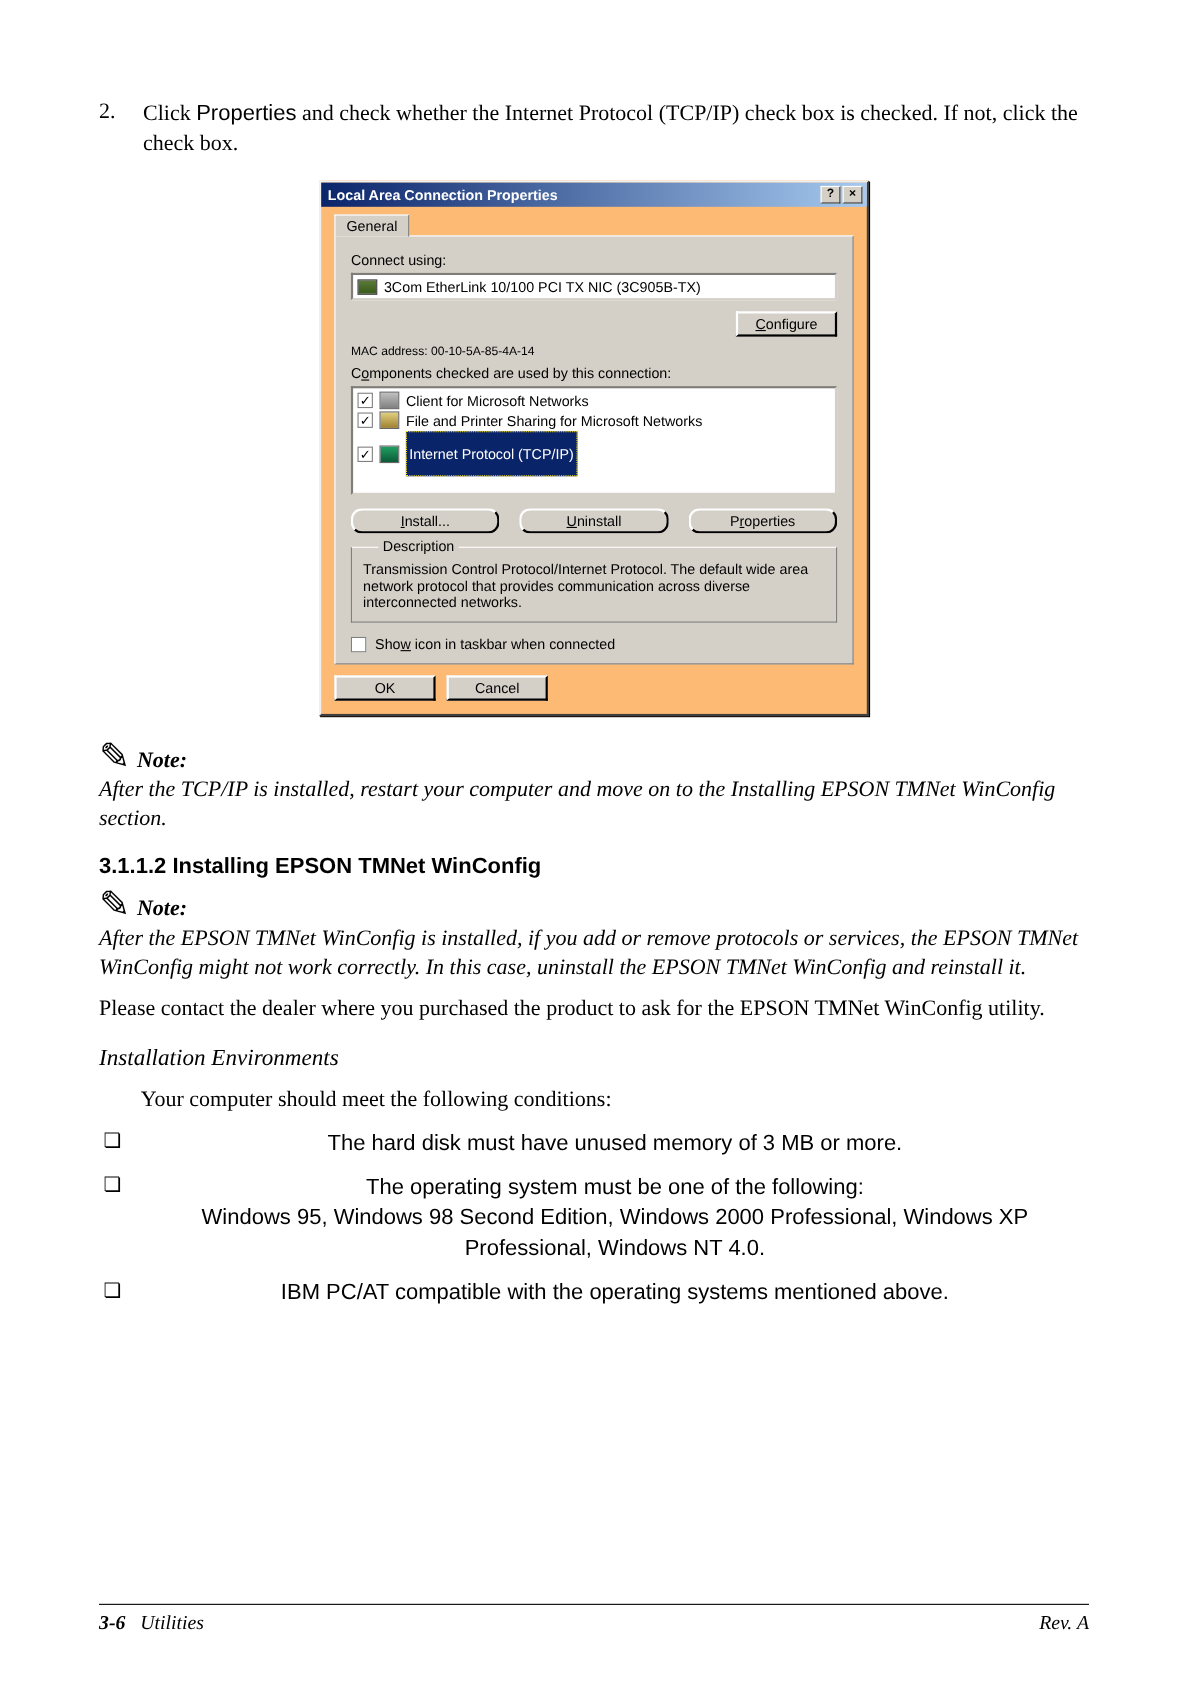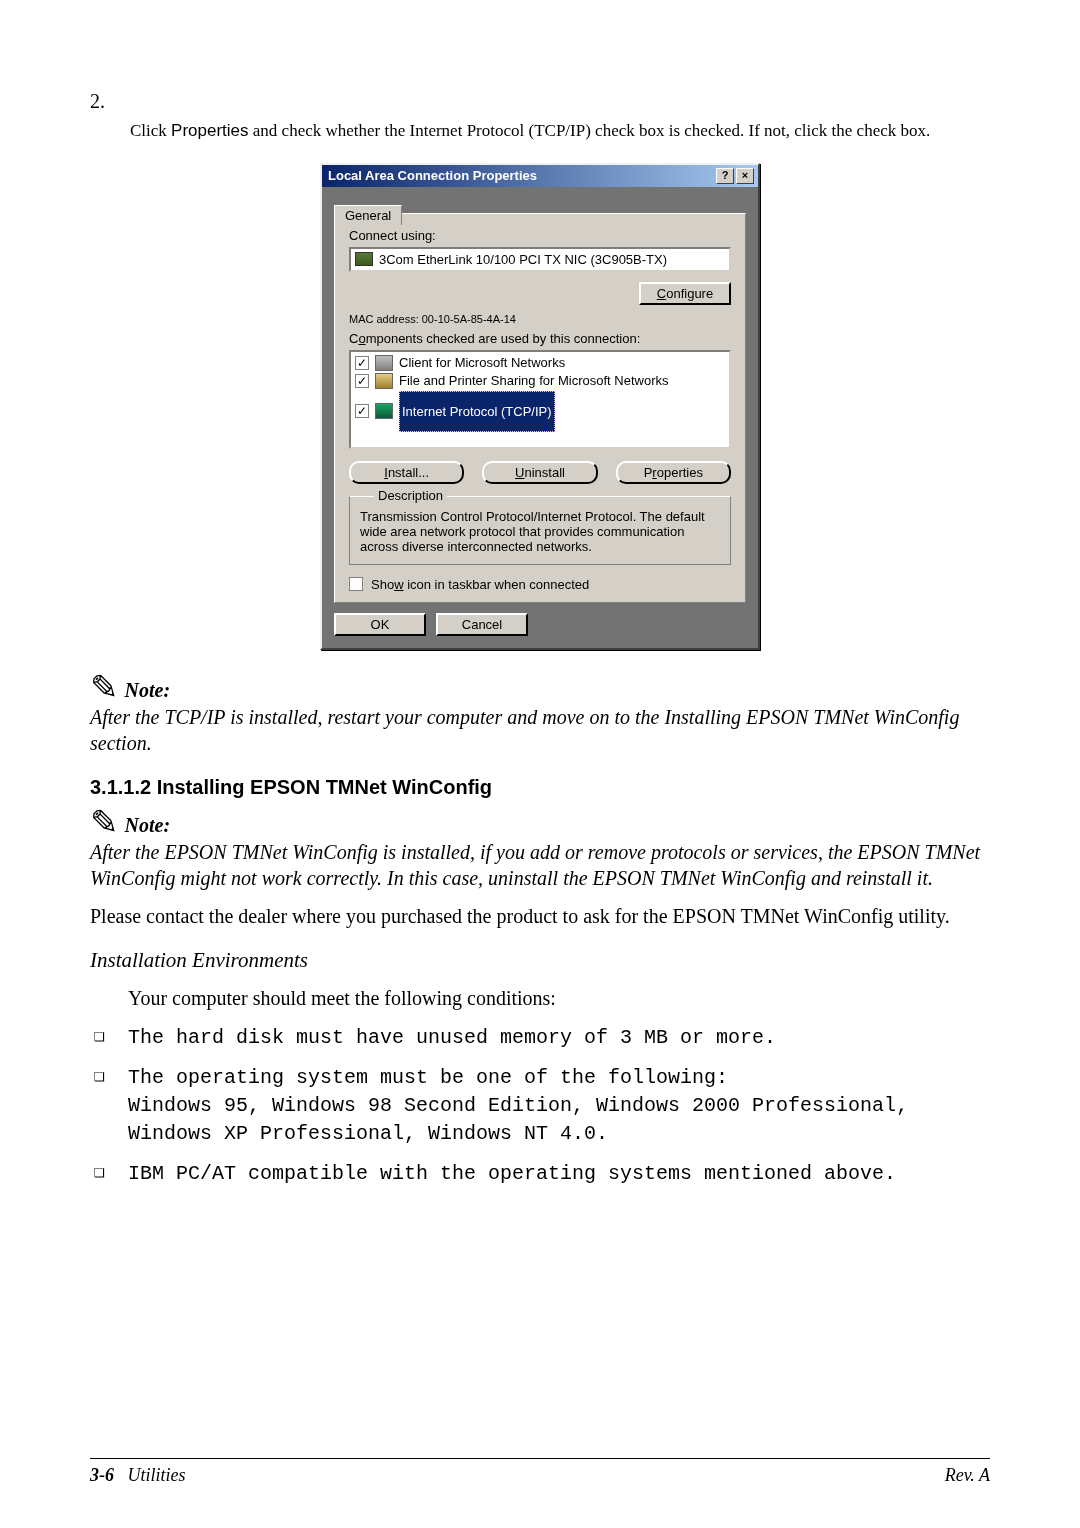--- a/index.html
+++ b/index.html
@@ -7,31 +7,31 @@
     font-family: "Times New Roman", Times, serif;
     background: #fff;
     color: #000;
     width: 1080px;
     height: 1528px;
     padding: 90px 90px 40px 90px;
     position: relative;
   }
   .num-step { display: flex; gap: 18px; margin-bottom: 20px; }
   .step-no { font-family: "Palatino Linotype", "Times New Roman", serif; font-size: 20px; min-width: 22px; }
-  .step-text { font-family: "Palatino Linotype", "Book Antiqua", serif; font-size: 17px; line-height: 1.35; margin-top: 30px; }
+  .step-text { font-family: "Palatino Linotype", "Book Antiqua", serif; font-size: 20px; line-height: 1.35; }
   .sans { font-family: Arial, Helvetica, sans-serif; }
 
   .dialog-wrap { display: flex; justify-content: center; margin: 10px 0 24px 0; }
 
   
   .dialog {
-    width: 440px;
+    width: 500px;
     font-family: Tahoma, Arial, sans-serif;
     font-size: 13px;
-    background: #737373;
+    background: #fdba74;
     border: 2px solid #d4d0c8;
     border-top-color: #f0f0f0;
     border-left-color: #f0f0f0;
     border-right-color: #404040;
     border-bottom-color: #404040;
     box-shadow: 1px 1px 0 #000;
   }
   .titlebar {
     background: linear-gradient(to right, #0a246a, #a6caf0);
     color: #fff;
@@ -58,38 +58,39 @@
   }
   .dialog-body { padding: 6px 12px 12px 12px; }
   .tab {
     display: inline-block;
     border: 1px solid #fff;
     border-right-color: #808080;
     border-bottom: none;
     background: #d4d0c8;
     padding: 2px 10px;
     position: relative;
-    top: 12px;
+    top: 1px;
     z-index: 2;
   }
   .tab-panel {
     border: 1px solid #fff;
     border-right-color: #808080;
     border-bottom-color: #808080;
     background: #d4d0c8;
     padding: 14px 14px 10px 14px;
     position: relative;
     z-index: 1;
   }
   .field-label { margin-bottom: 4px; }
   .sunken {
     background: #fff;
     border: 2px inset #d4d0c8;
     padding: 3px 4px;
     display: flex;
+    align-items: center;
     gap: 6px;
   }
   .nic-icon {
     width: 18px; height: 14px;
     display: inline-block;
     background: linear-gradient(#5a7a3a,#3a5a1a);
     border: 1px solid #333;
   }
   .btn {
     font-family: Tahoma, Arial, sans-serif;
@@ -158,26 +159,27 @@
   .note-body { font-style: italic; font-size: 20px; line-height: 1.3; margin-top: 2px; }
 
   .h3 { font-family: Arial, Helvetica, sans-serif; font-weight: bold; font-size: 20px; margin-top: 20px; margin-bottom: 10px; }
 
   .para { font-family: "Palatino Linotype", "Book Antiqua", serif; font-size: 20px; line-height: 1.35; margin-top: 12px; }
   .h-italic { font-family: "Palatino Linotype", "Book Antiqua", serif; font-style: italic; font-size: 21px; margin-top: 18px; margin-bottom: 6px; }
 
   .bullets { margin-top: 10px; }
   .bullets li {
     list-style: none;
-    font-family: Liberation Mono, monospace;
+    font-family: Liberation Sans, sans-serif;
     font-size: 20px;
     line-height: 1.4;
     padding-left: 38px;
     position: relative;
     margin-top: 12px;
+    text-align: center;
   }
   .bullets li::before {
     content: "❏";
     position: absolute;
     left: 4px;
     top: 0;
     font-size: 18px;
   }
 
   .footer {

